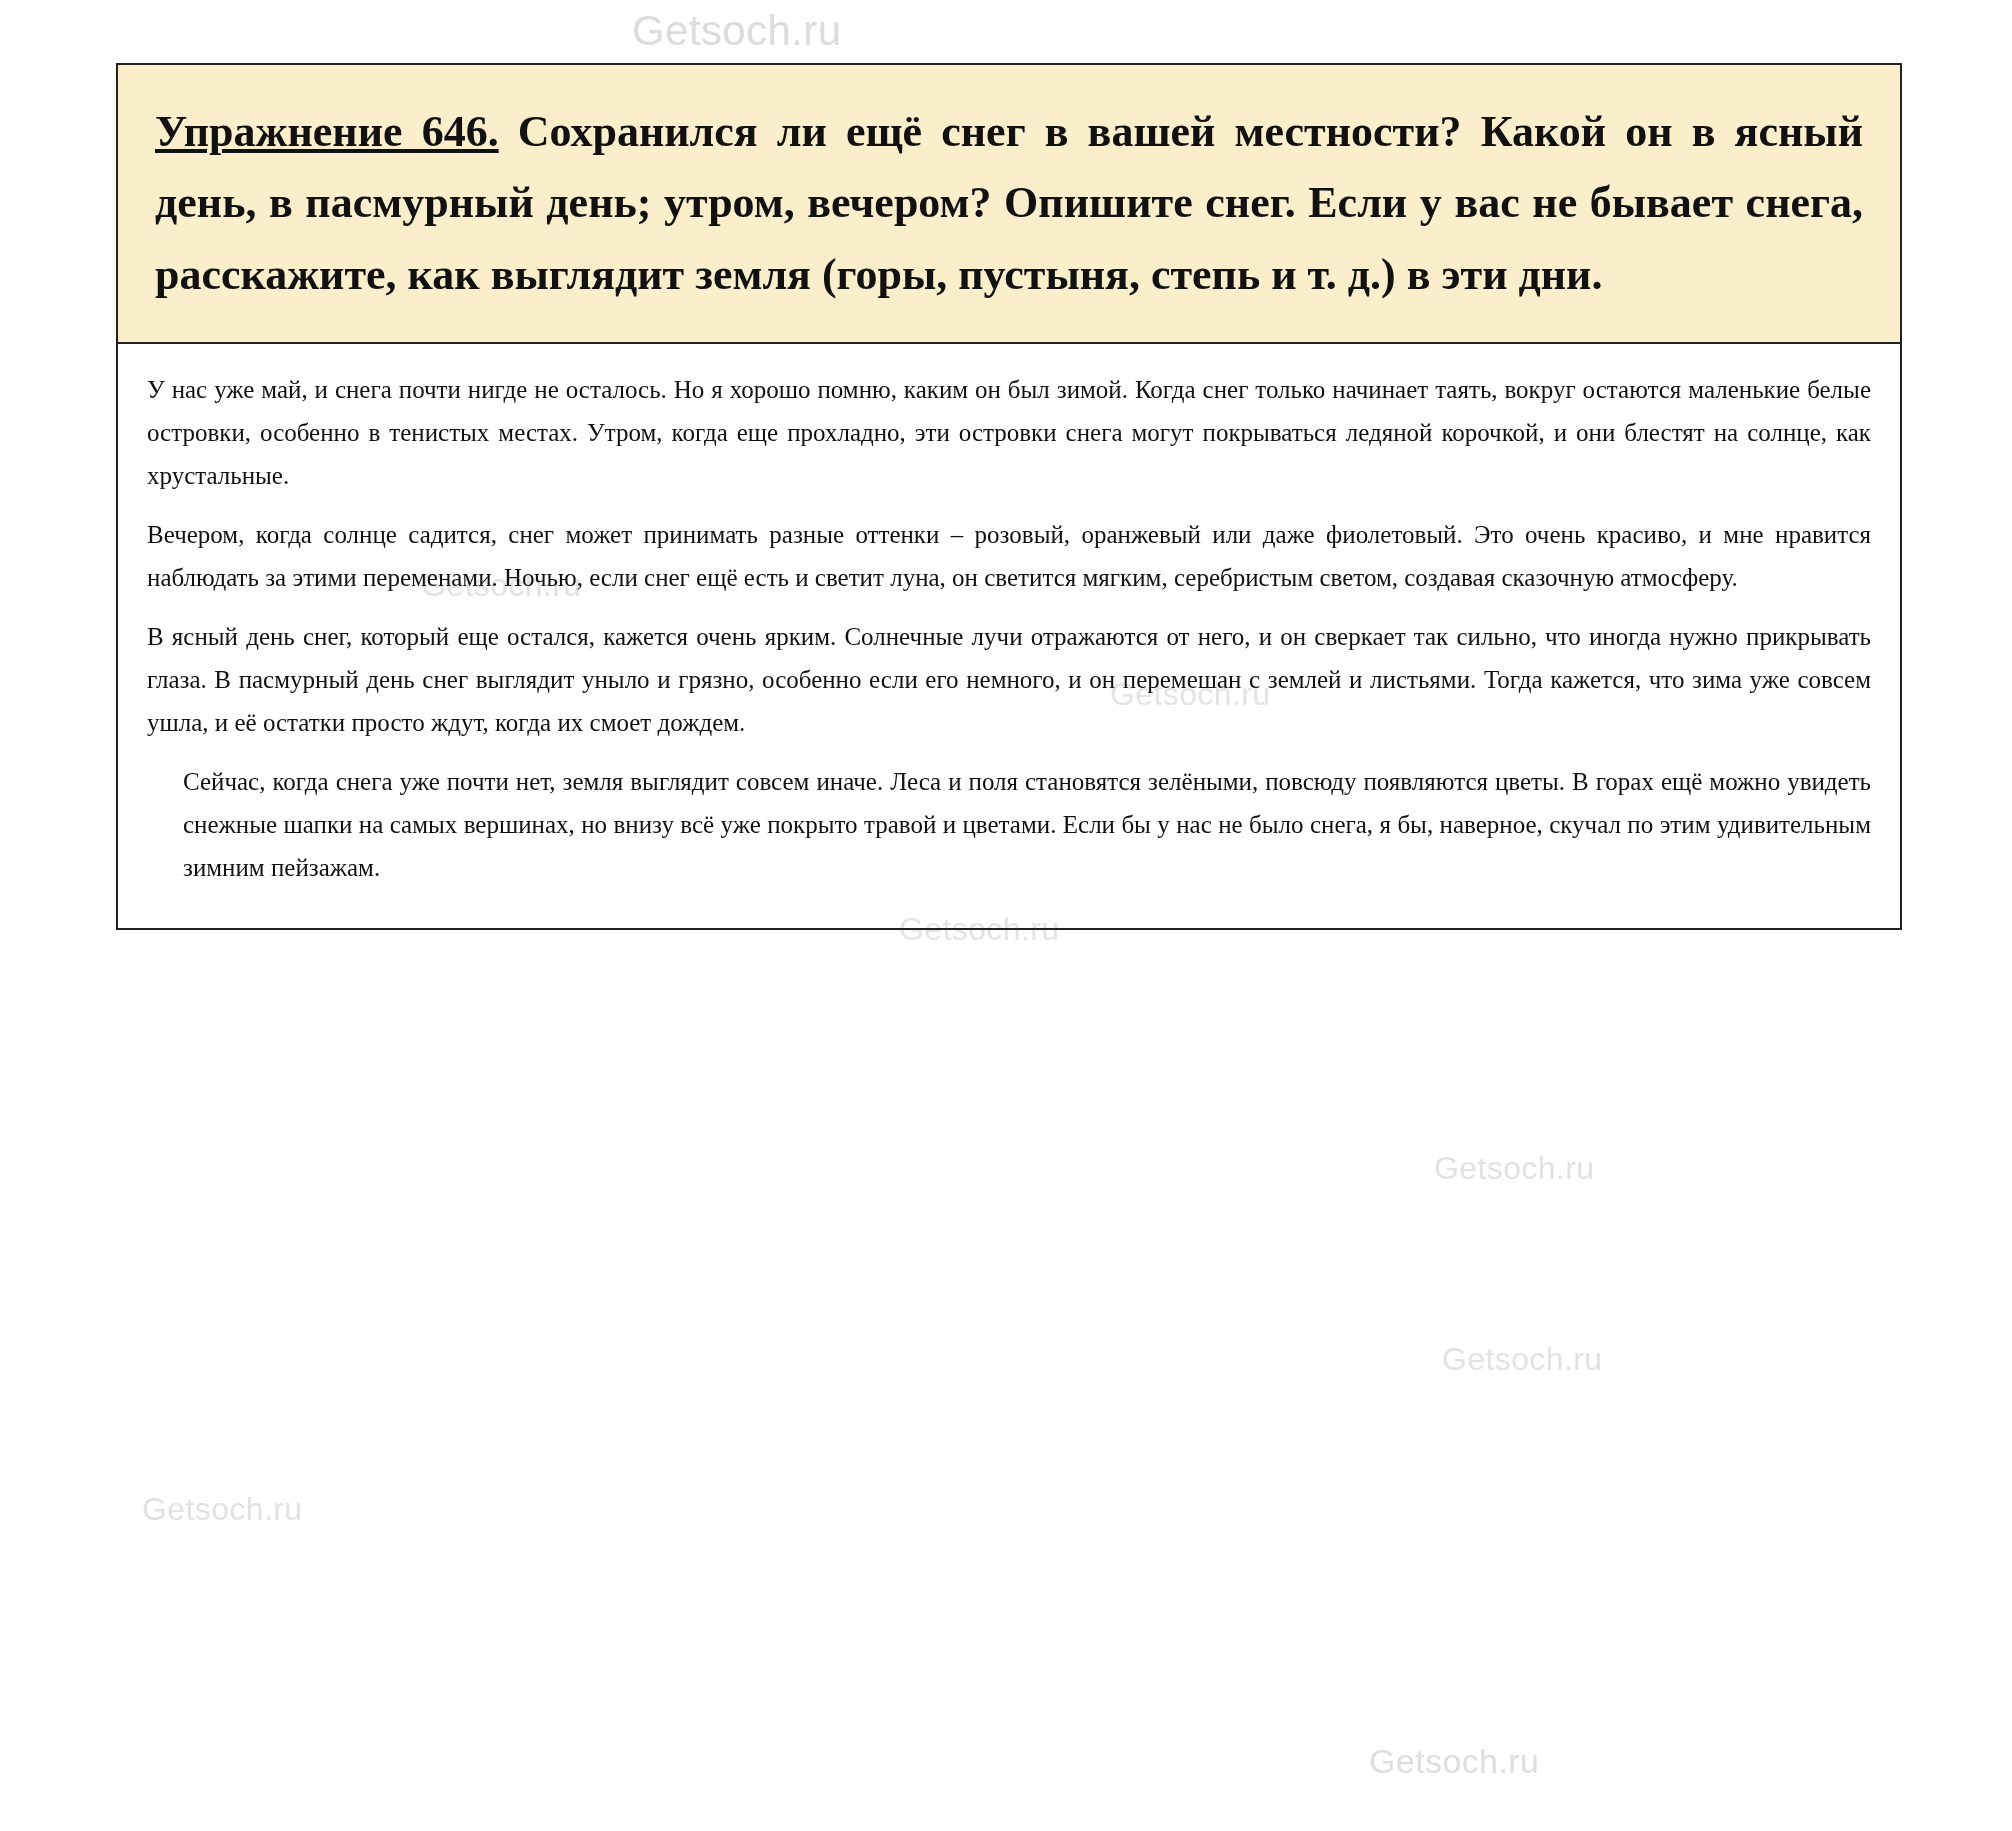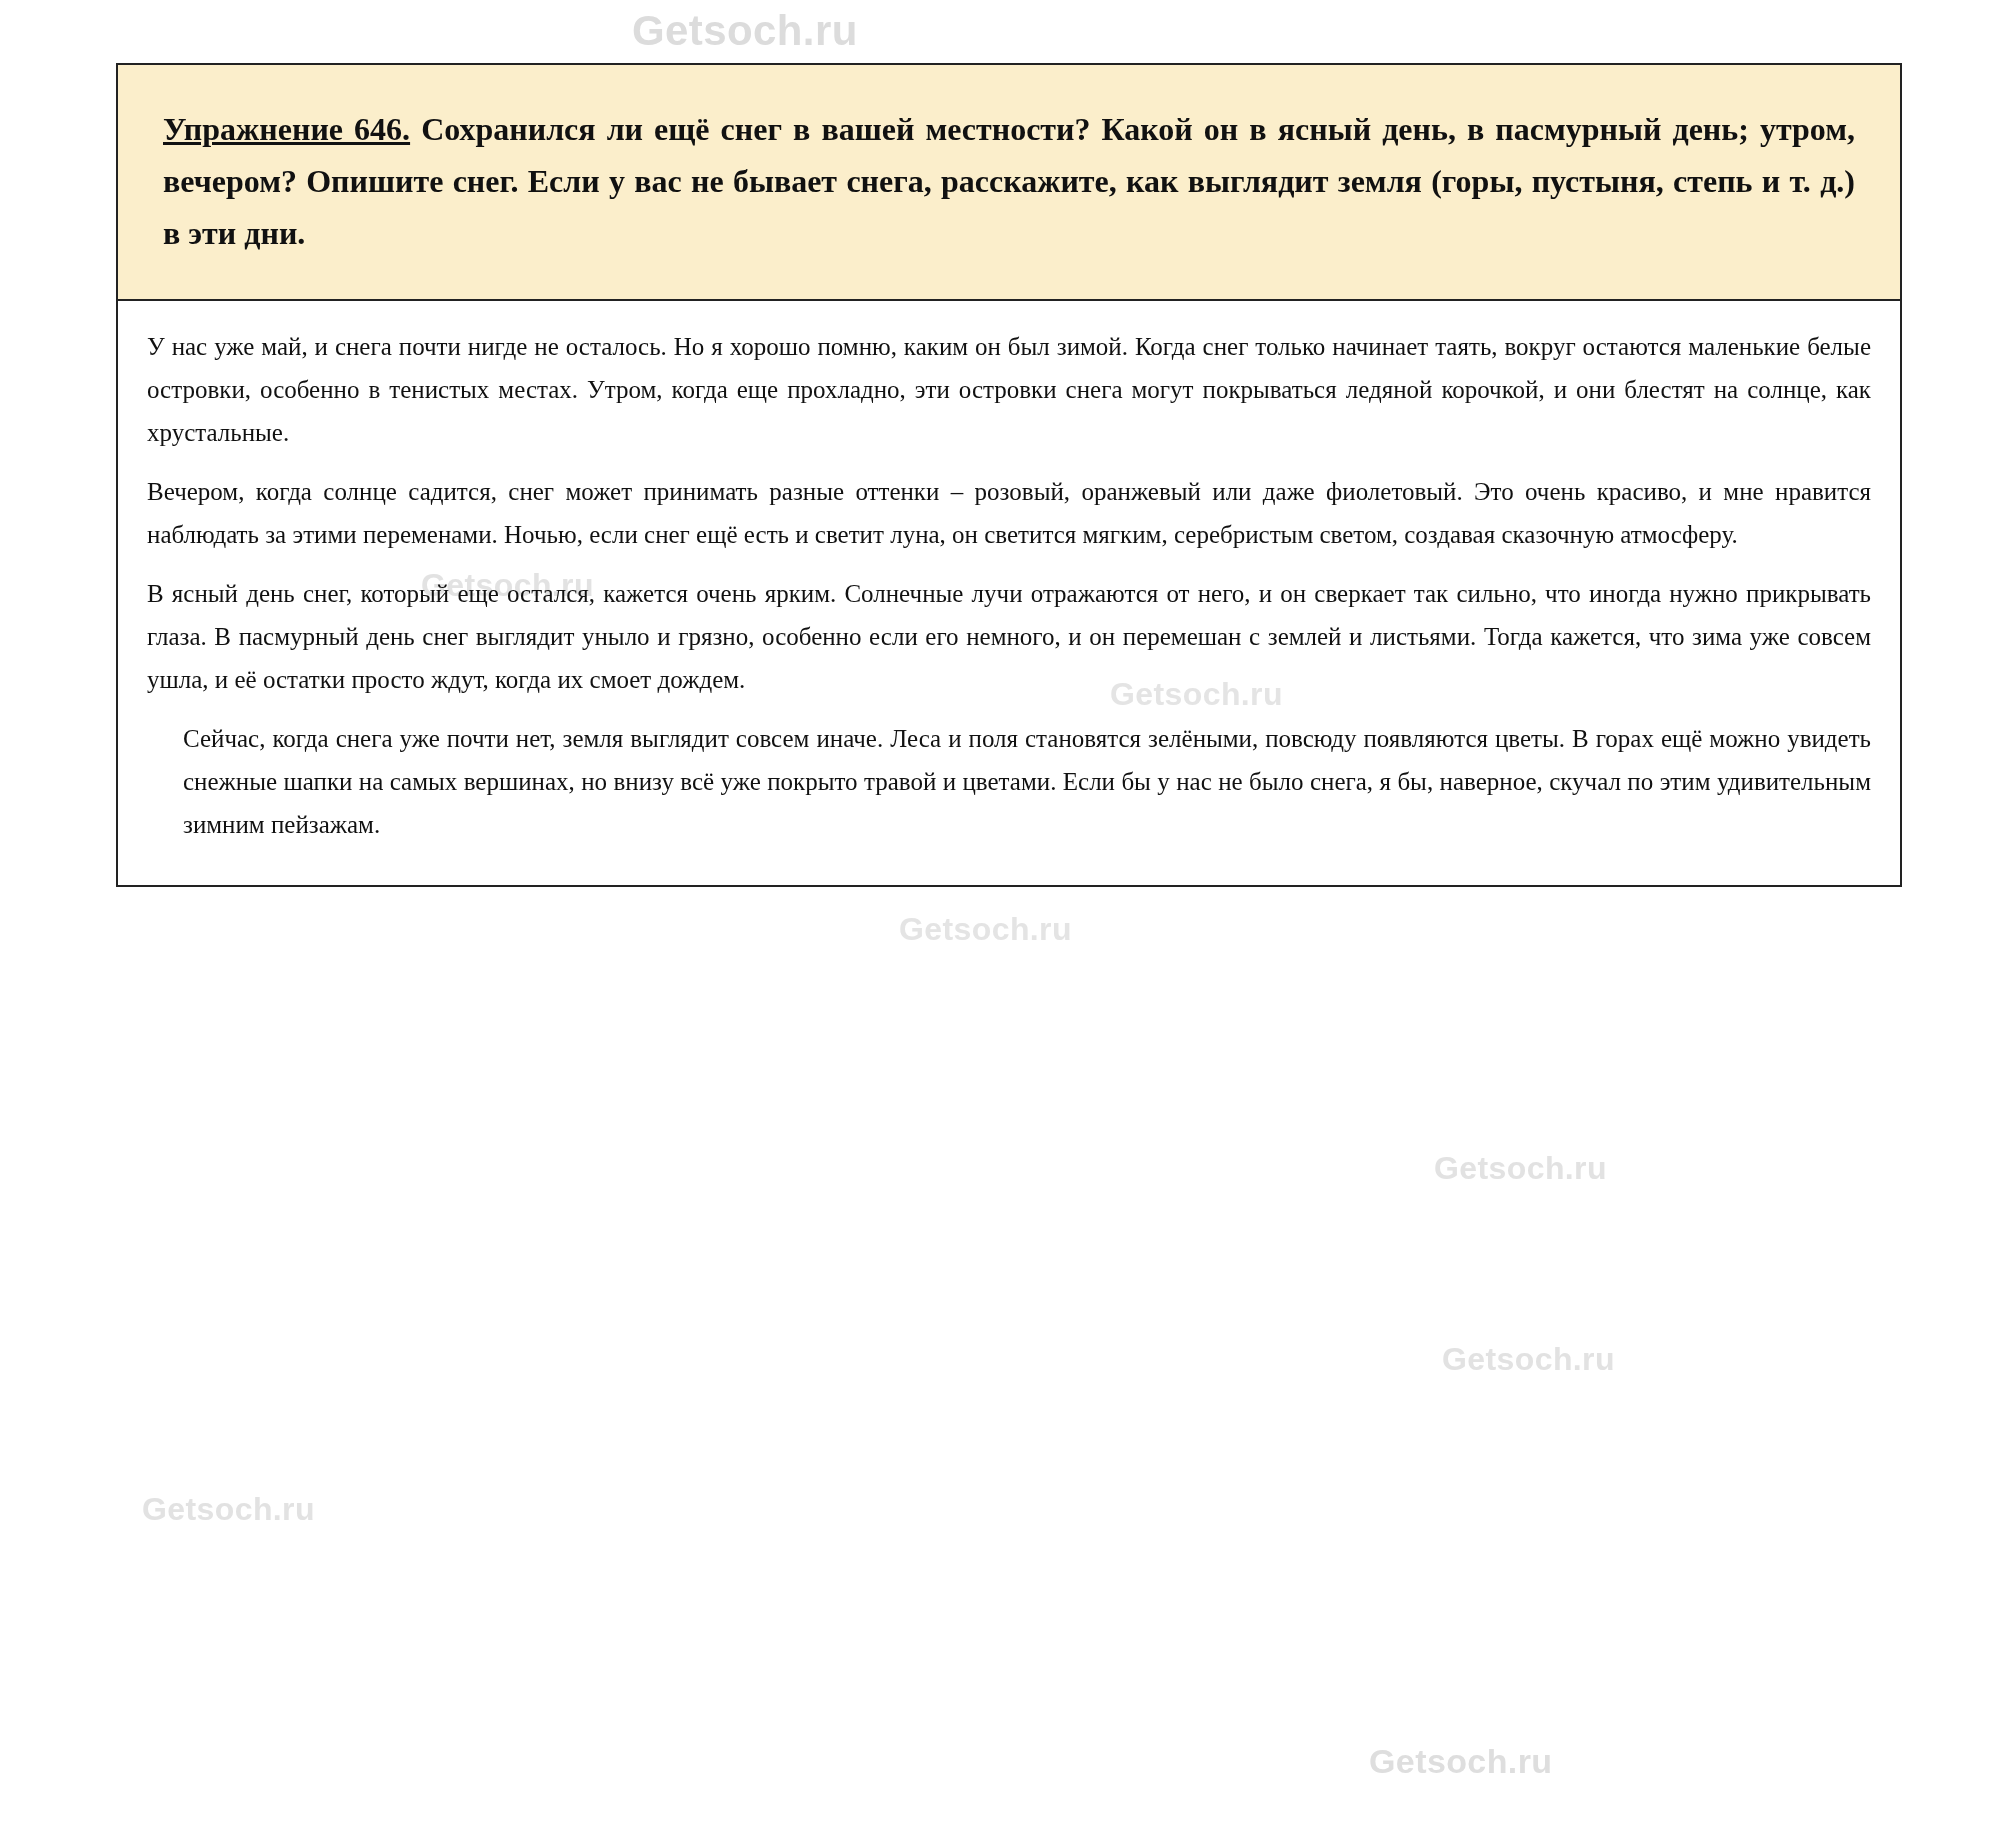--- a/index.html
+++ b/index.html
@@ -13,21 +13,21 @@
     position: relative;
     font-family: "Liberation Serif", "DejaVu Serif", serif;
     overflow: hidden;
   }
 
   
   .watermark {
     position: absolute;
     color: #d9d9d9;
     font-family: "Liberation Sans", sans-serif;
-    font-weight: 700;
+    font-weight: 400;
     letter-spacing: 0.4px;
     user-select: none;
     pointer-events: none;
     white-space: nowrap;
     z-index: 5;
   }
   .wm-top      { left: 632px;  top: 6.5px;    font-size: 42px; color: #dcdcdc; }
   .wm-left1    { left: 130px;  top: 235px;  font-size: 32px; color: #e2e2e2; }
   .wm-mid1     { left: 421px;  top: 567px;  font-size: 32px; color: #e2e2e2; }
   .wm-mid2     { left: 1110px; top: 676px;  font-size: 32px; color: #e4e4e4; }
@@ -51,26 +51,26 @@
 
   .task-header {
     background: #fbeecb;
     border-bottom: 2.4px solid #222222;
     padding: 23px 29px 24px 29px;
     box-sizing: border-box;
   }
   .task-text {
     font-family: "Liberation Serif", "DejaVu Serif", serif;
     font-weight: 700;
-    font-size: 32px;
+    font-size: 44px;
     line-height: 1.62;
     color: #111111;
     text-align: justify;
     text-justify: inter-word;
-    margin: 16px;
+    margin: 8px;
   }
   .task-label {
     text-decoration: underline;
     font-weight: 700;
   }
 
   .answer-body {
     padding: 24px 29px 39px 29px;
     box-sizing: border-box;
     background: transparent;

